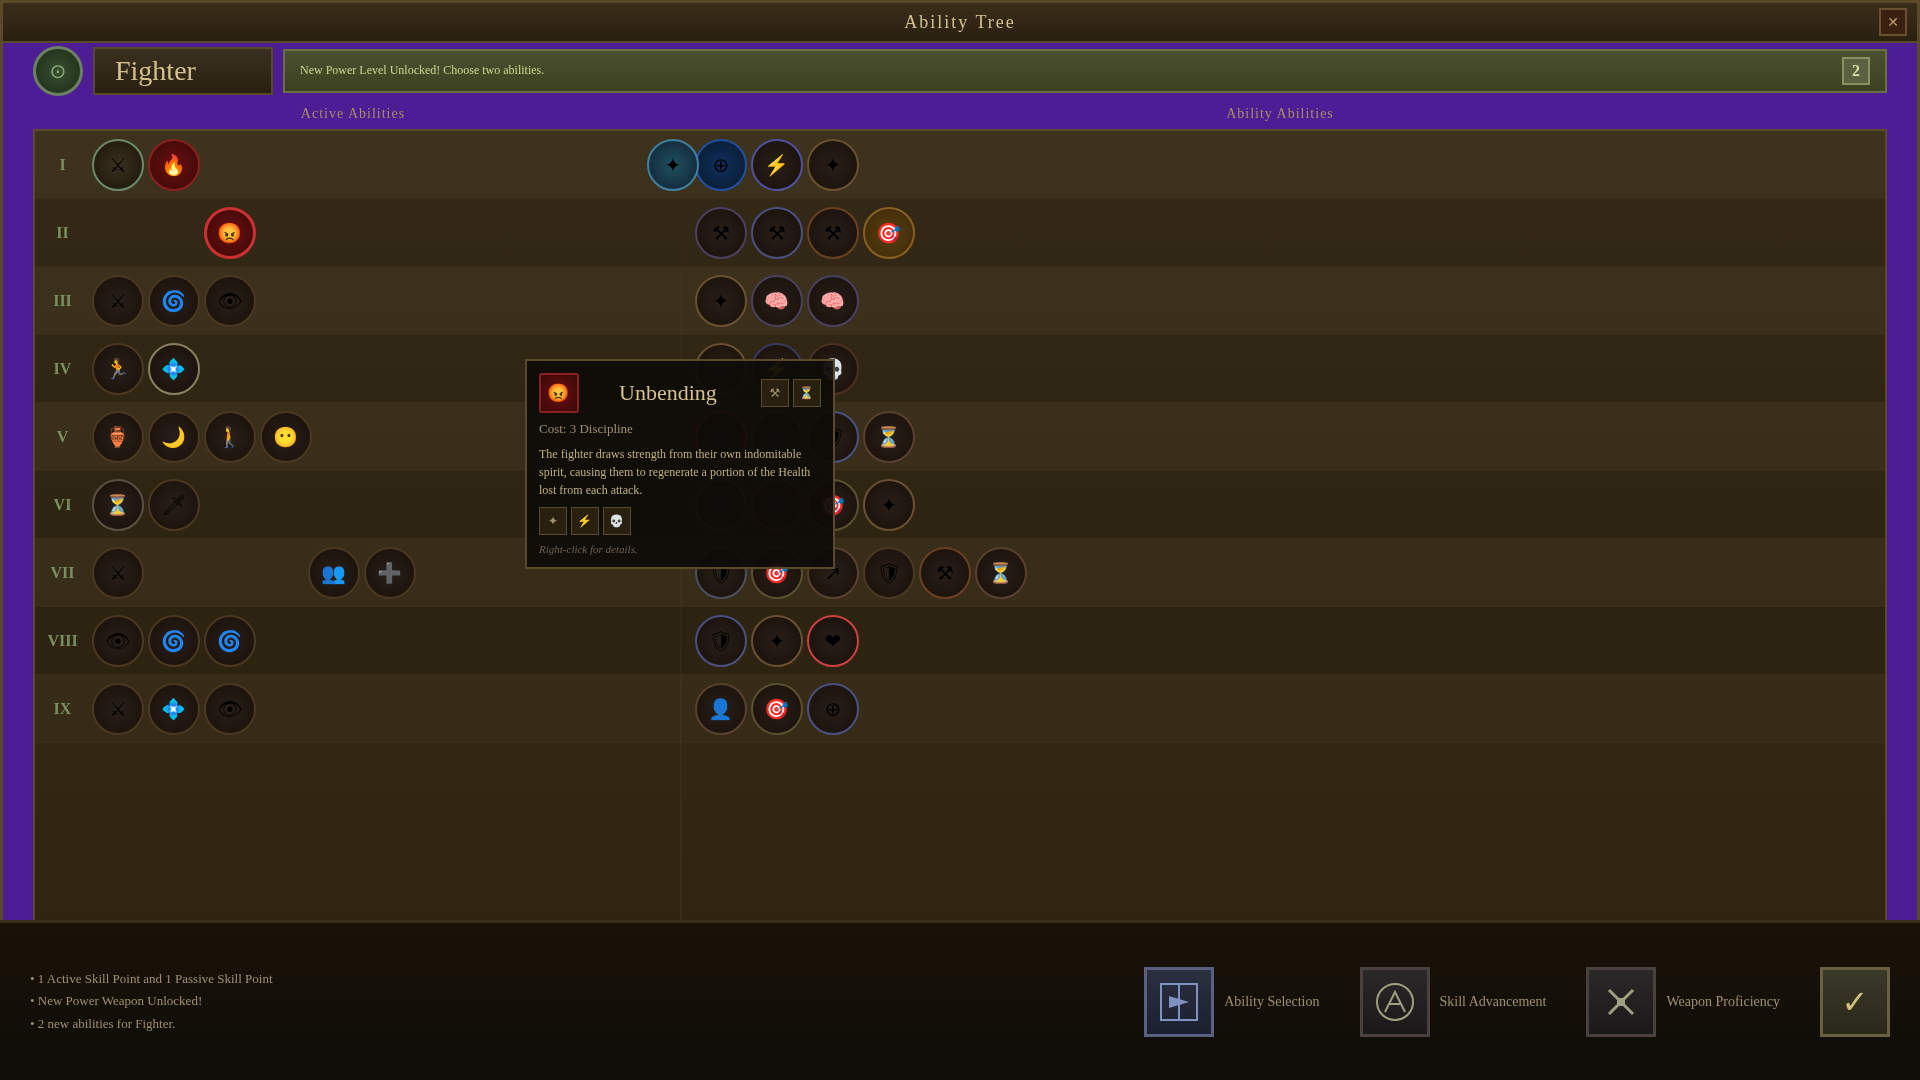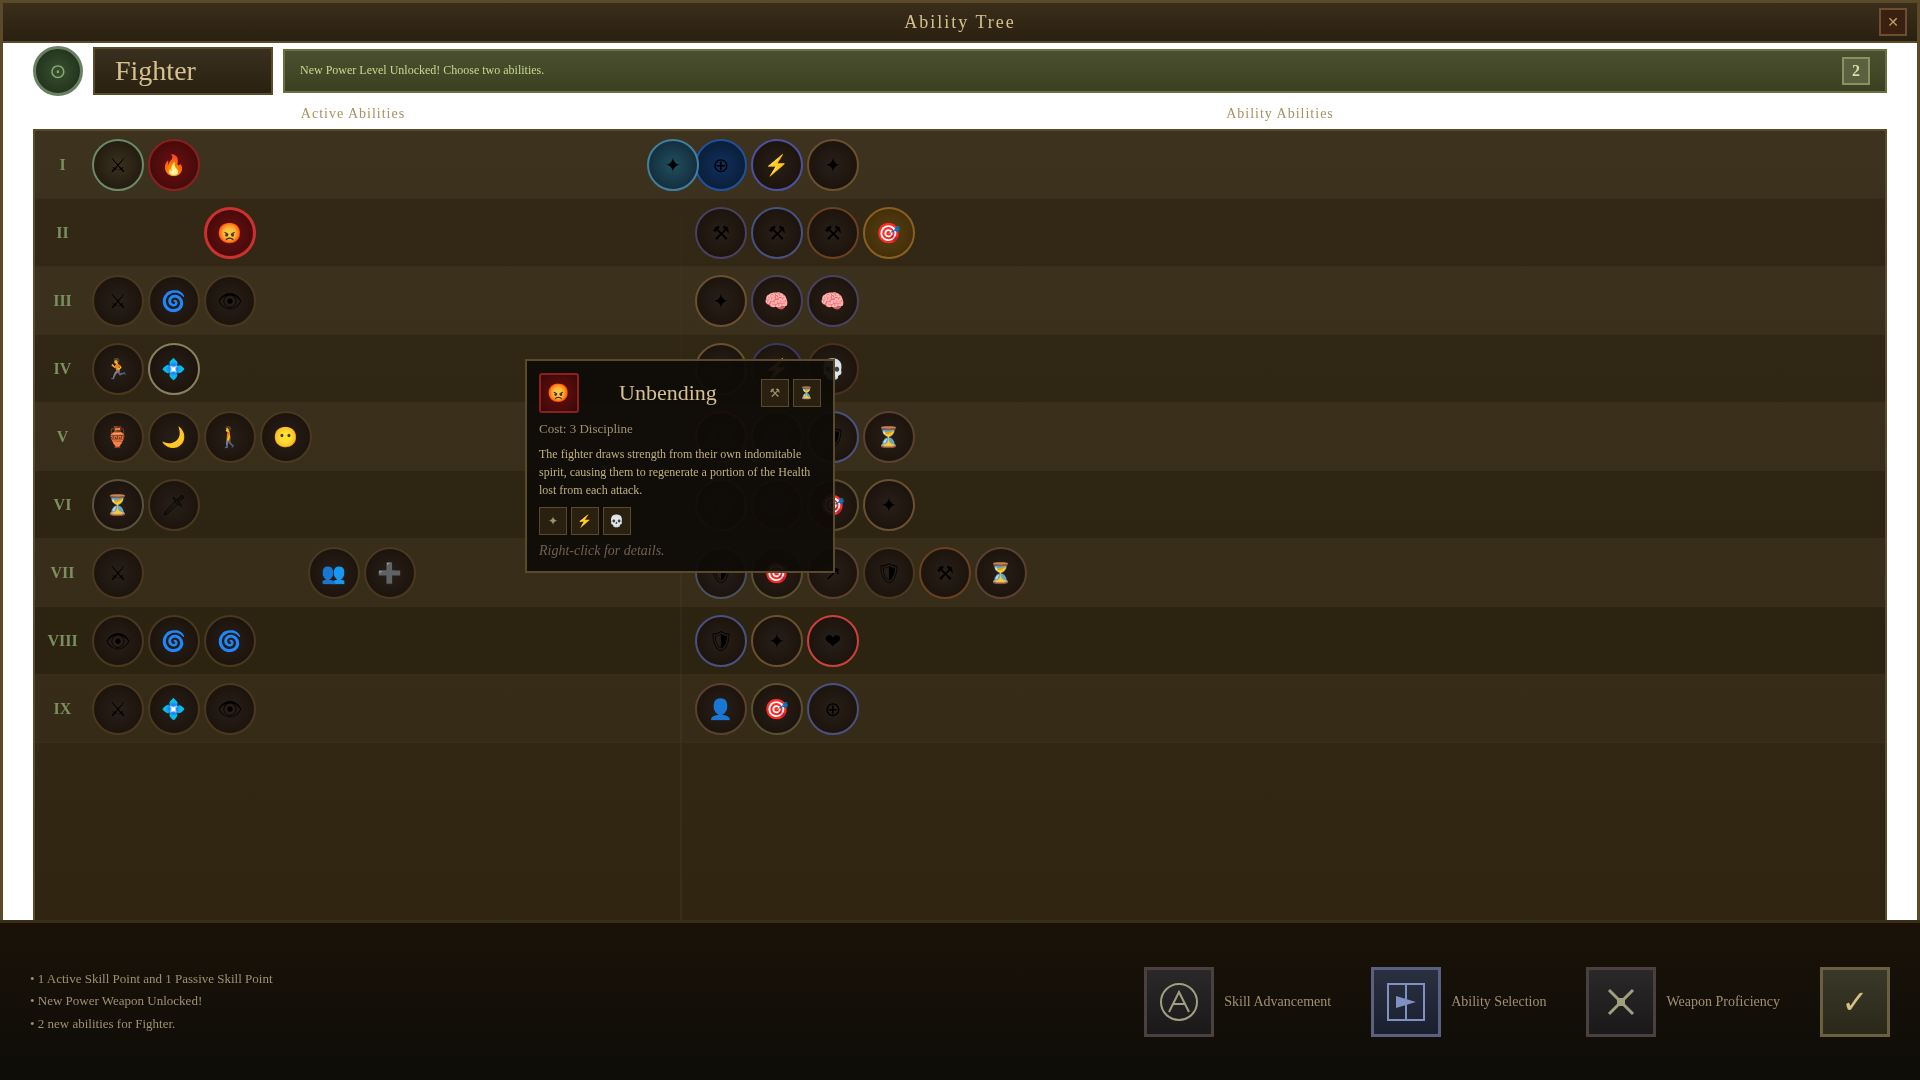--- a/index.html
+++ b/index.html
@@ -9,21 +9,21 @@
       background: #1a1208;
       font-family: 'Georgia', serif;
       overflow: hidden;
       position: relative;
     }
 
     
     .main-window {
       position: absolute;
       top: 0; left: 0; right: 0; bottom: 0;
-      background: #ffffff;
+      background: #4c1d95;
       border: 3px solid #5a4a2a;
     }
 
     
     .title-bar {
       position: absolute;
       top: 0; left: 0; right: 0;
       height: 40px;
       background: linear-gradient(180deg, #3a2e1a 0%, #2a2010 100%);
       border-bottom: 2px solid #5a4a2a;
@@ -274,21 +274,21 @@
       line-height: 1.5;
       margin-bottom: 8px;
     }
     .tooltip-bottom-icons {
       display: flex;
       gap: 4px;
       margin-bottom: 8px;
     }
     .tooltip-hint {
       color: #706050;
-      font-size: 14px;
+      font-size: 11px;
       font-style: italic;
     }
 
     
     .nav-bar {
       position: absolute;
       bottom: 0; left: 0; right: 0;
       height: 88px;
       background: linear-gradient(180deg, #2a2010 0%, #1a1208 100%);
       border-top: 2px solid #5a4a2a;
@@ -616,39 +616,39 @@
 <div class="bottom-panel">
   <div class="level-info">
     <div class="level-bullets">
       <div>• 1 Active Skill Point and 1 Passive Skill Point</div>
       <div>• New Power Weapon Unlocked!</div>
       <div>• 2 new abilities for Fighter.</div>
     </div>
   </div>
 
   <div class="bottom-tab">
+    <div class="bottom-tab-icon active">
+      <svg width="40" height="40" viewBox="0 0 40 40">
+        <rect x="2" y="2" width="36" height="36" fill="none" stroke="#8090c0" stroke-width="2"></rect>
+        <line x1="20" y1="2" x2="20" y2="38" stroke="#8090c0" stroke-width="2"></line>
+        <path d="M10 14 L30 20 L10 26" fill="#8090c0"></path>
+      </svg>
+    </div>
+    <span class="bottom-tab-label">Ability Selection</span>
+  </div>
+
+  <div class="bottom-tab">
     <div class="bottom-tab-icon" style="font-size:32px; color:#a0a080;">
       <svg width="40" height="40" viewBox="0 0 40 40">
         <circle cx="20" cy="20" r="18" fill="none" stroke="#a0a080" stroke-width="2"></circle>
         <path d="M10 30 L20 10 L30 30" fill="none" stroke="#a0a080" stroke-width="2"></path>
         <path d="M14 22 L26 22" fill="none" stroke="#a0a080" stroke-width="2"></path>
       </svg>
     </div>
     <span class="bottom-tab-label">Skill Advancement</span>
-  </div>
-
-  <div class="bottom-tab">
-    <div class="bottom-tab-icon active">
-      <svg width="40" height="40" viewBox="0 0 40 40">
-        <rect x="2" y="2" width="36" height="36" fill="none" stroke="#8090c0" stroke-width="2"></rect>
-        <line x1="20" y1="2" x2="20" y2="38" stroke="#8090c0" stroke-width="2"></line>
-        <path d="M10 14 L30 20 L10 26" fill="#8090c0"></path>
-      </svg>
-    </div>
-    <span class="bottom-tab-label">Ability Selection</span>
   </div>
 
   <div class="bottom-tab">
     <div class="bottom-tab-icon">
       <svg width="40" height="40" viewBox="0 0 40 40">
         <line x1="8" y1="8" x2="32" y2="32" stroke="#a0a080" stroke-width="3"></line>
         <line x1="32" y1="8" x2="8" y2="32" stroke="#a0a080" stroke-width="3"></line>
         <rect x="16" y="16" width="8" height="8" fill="#a0a080"></rect>
       </svg>
     </div>

